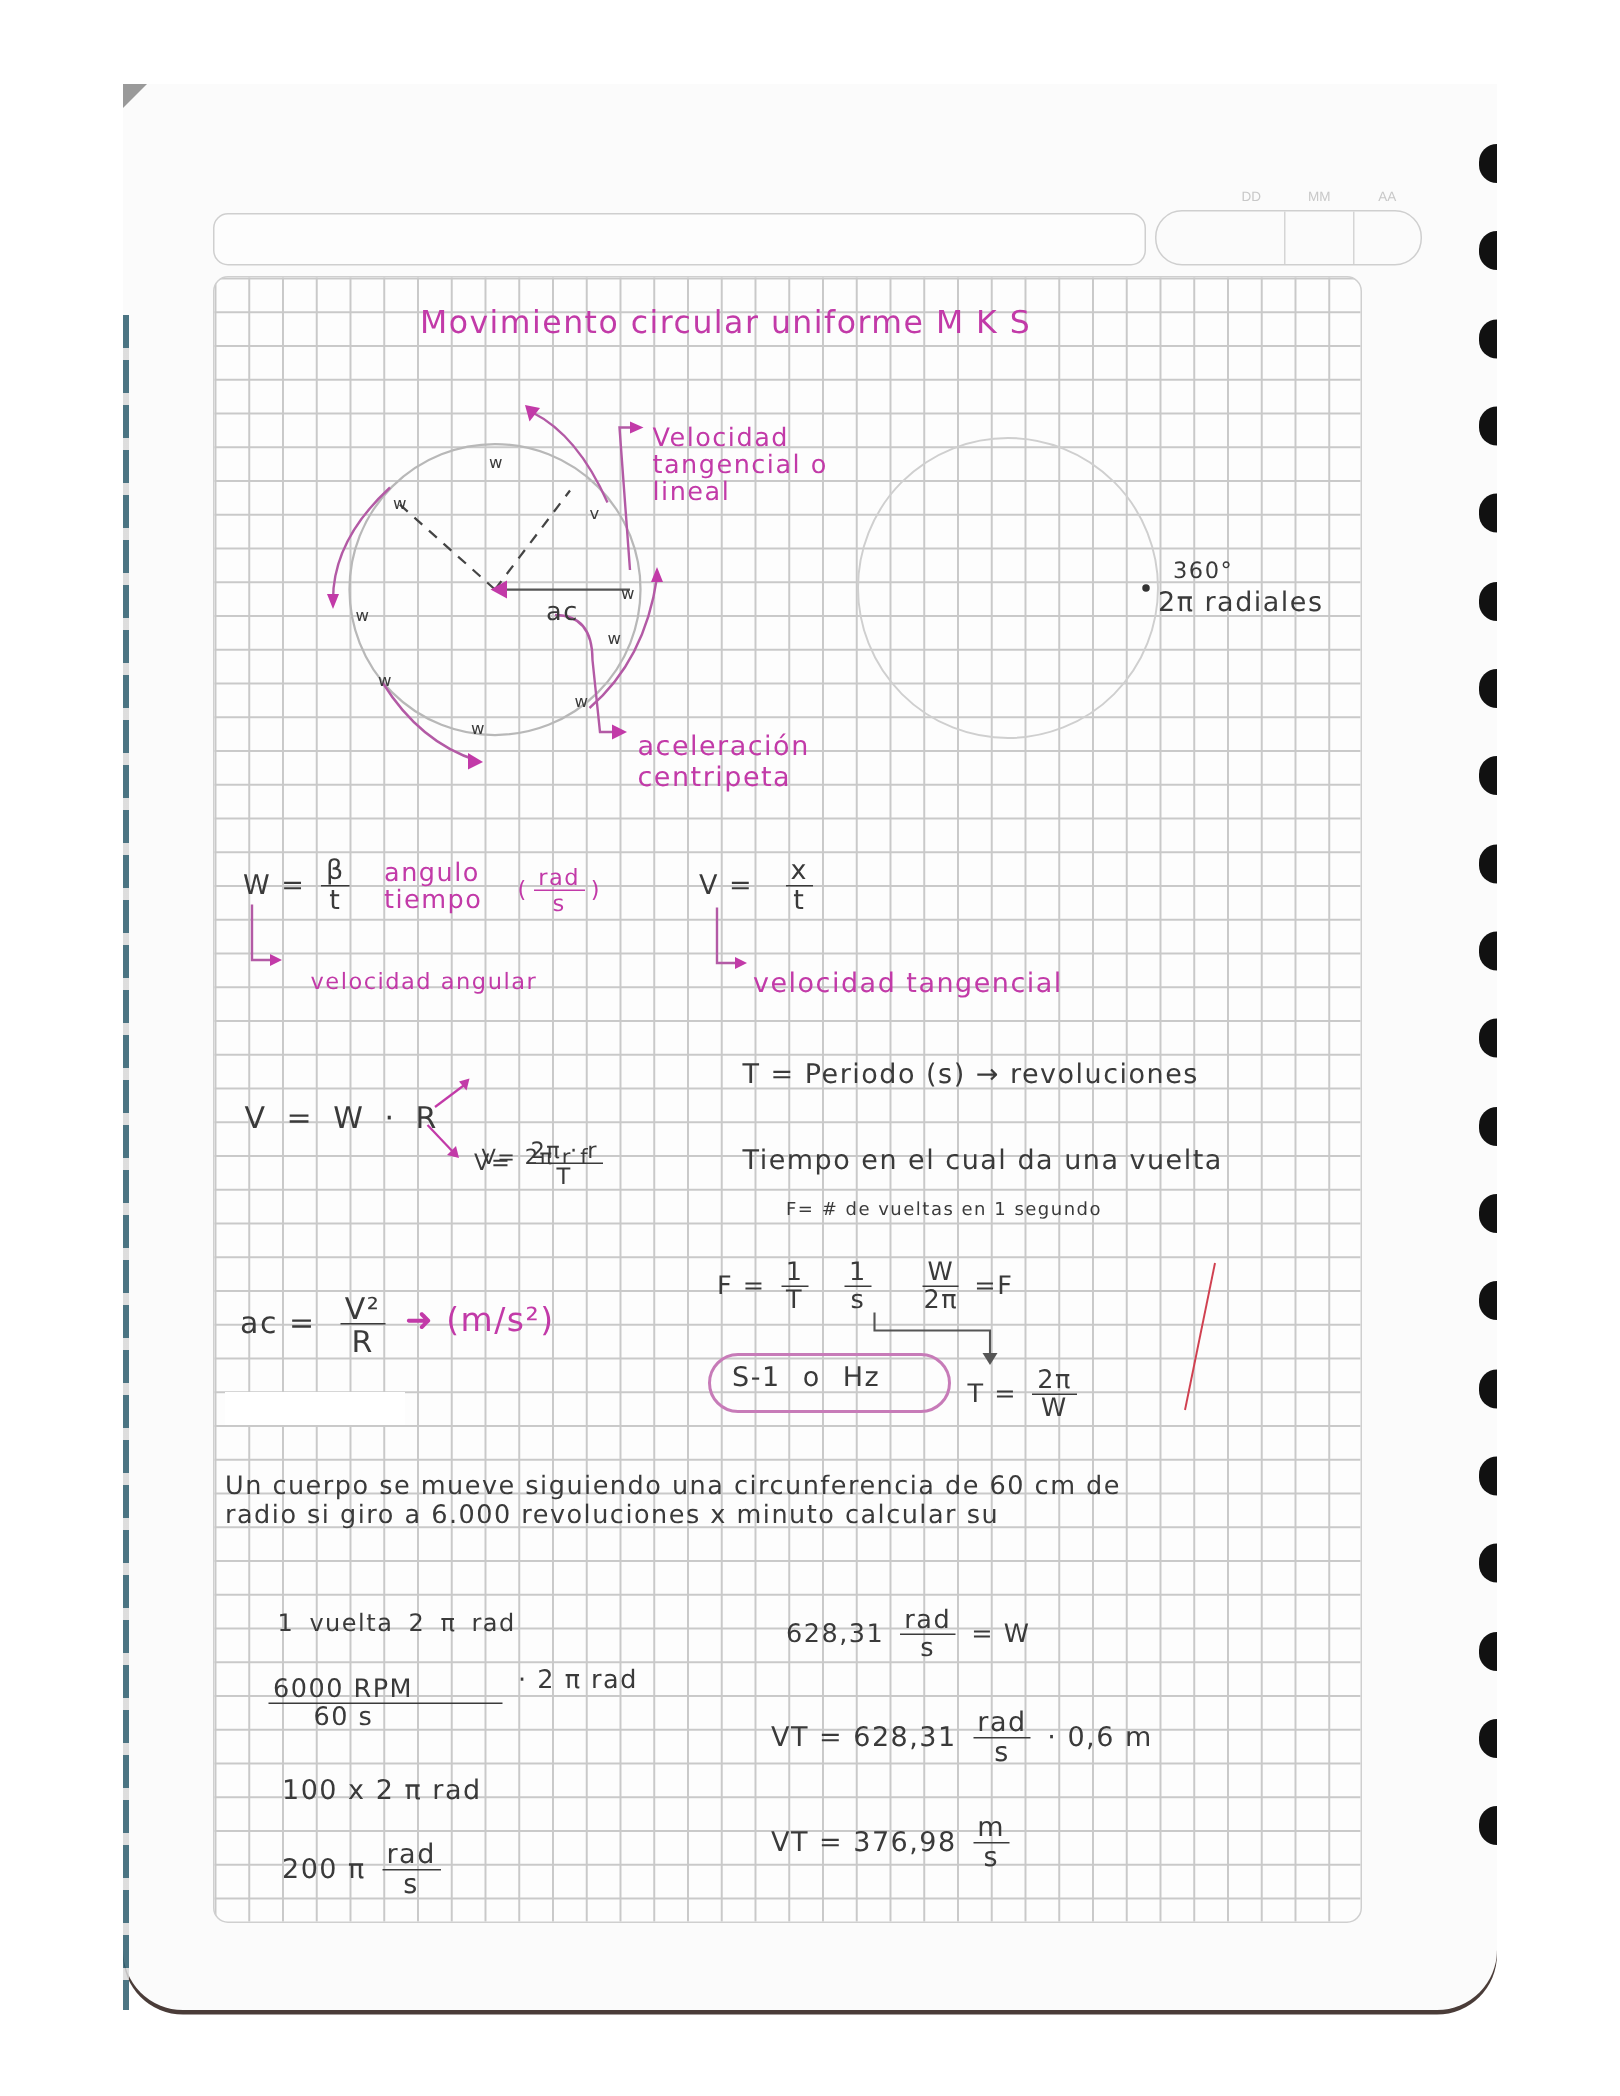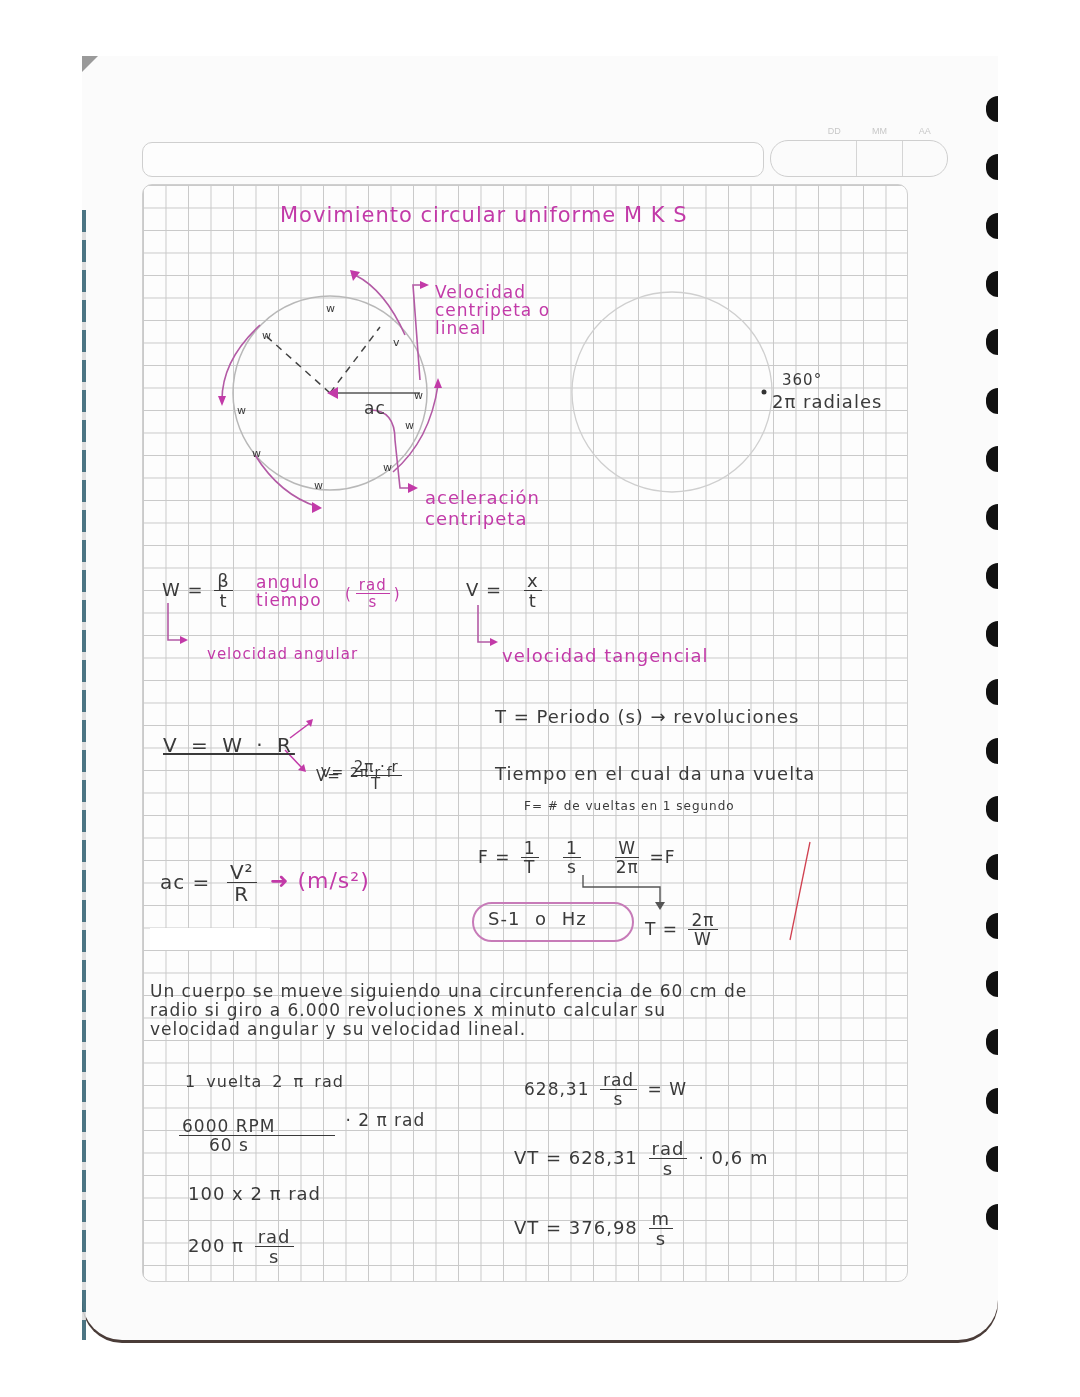--- a/index.html
+++ b/index.html
@@ -160,21 +160,21 @@
 <div class="hw dark" style="left:237px;top:405px;font-size:11px;">w</div>
 <div class="hw dark" style="left:252px;top:448px;font-size:11px;">w</div>
 <div class="hw dark" style="left:314px;top:480px;font-size:11px;">w</div>
 <div class="hw dark" style="left:383px;top:462px;font-size:11px;">w</div>
 <div class="hw dark" style="left:405px;top:420px;font-size:11px;">w</div>
 <div class="hw dark" style="left:414px;top:390px;font-size:11px;">w</div>
 <div class="hw dark" style="left:352px;top:400px;font-size:17px;margin-left:12px;">ac</div>
 
 <div class="hw pink" style="left:435px;top:283px;font-size:17px;line-height:18px;">
   <div>Velocidad</div>
-  <div>centripeta o</div>
+  <div>tangencial o</div>
   <div>lineal</div>
 </div>
 <div class="hw pink" style="left:425px;top:487px;font-size:18px;line-height:21px;">
   <div>aceleración</div>
   <div>centripeta</div>
 </div>
 
 <div class="hw dark" style="left:782px;top:373px;font-size:15px;">360°</div>
 <div class="hw dark" style="left:772px;top:393px;font-size:18px;">2π radiales</div>
 
@@ -197,21 +197,21 @@
 
 <div class="hw dark" style="left:466px;top:572px;font-size:18px;">
   <span>V =</span>
   <span class="frac" style="min-width:40px;">
       <span class="num">x</span>
       <span class="den">t</span>
     </span>
 </div>
 <div class="hw pink" style="left:502px;top:647px;font-size:18px;">velocidad tangencial</div>
 
-<div class="hw dark" style="left:163px;top:735px;font-size:20px;letter-spacing:4px;text-decoration:underline;">V = W · R</div>
+<div class="hw dark" style="left:163px;top:735px;font-size:20px;letter-spacing:4px;">V = W · R</div>
 <div class="hw dark" style="left:321px;top:736px;font-size:14px;margin-top:29px;">V= 2π r f</div>
 <div class="hw dark" style="left:316px;top:760px;font-size:15px;">
   <span>V=</span>
   <span class="frac">
       <span class="num">2π · r</span>
       <span class="den">T</span>
     </span>
 </div>
 
 <div class="hw dark" style="left:495px;top:708px;font-size:18px;">T = Periodo (s) → revoluciones</div>
@@ -251,21 +251,20 @@
       <span class="num">2π</span>
       <span class="den">W</span>
     </span>
 </div>
 
 <div class="redact" style="left:150px;top:928px;width:120px;height:22px;"></div>
 
 <div class="hw dark" style="left:150px;top:982px;font-size:17px;line-height:19px;">
   <div>Un cuerpo se mueve siguiendo una circunferencia de 60 cm de</div>
   <div>radio si giro a 6.000 revoluciones x minuto  calcular su</div>
-  <div>velocidad angular y su velocidad lineal.</div>
 </div>
 
 <div class="hw dark" style="left:185px;top:1074px;font-size:16px;word-spacing:4px;">1 vuelta   2 π rad</div>
 <div class="hw dark" style="left:175px;top:1118px;font-size:17px;">
   <span class="frac" style="min-width:150px;align-items:flex-start;">
       <span class="num" style="width:150px;">6000  RPM</span>
       <span class="den" style="padding-left:30px;">60 s</span>
     </span>
   <span style="vertical-align:top;position:relative;top:-6px;">· 2 π rad</span>
 </div>

